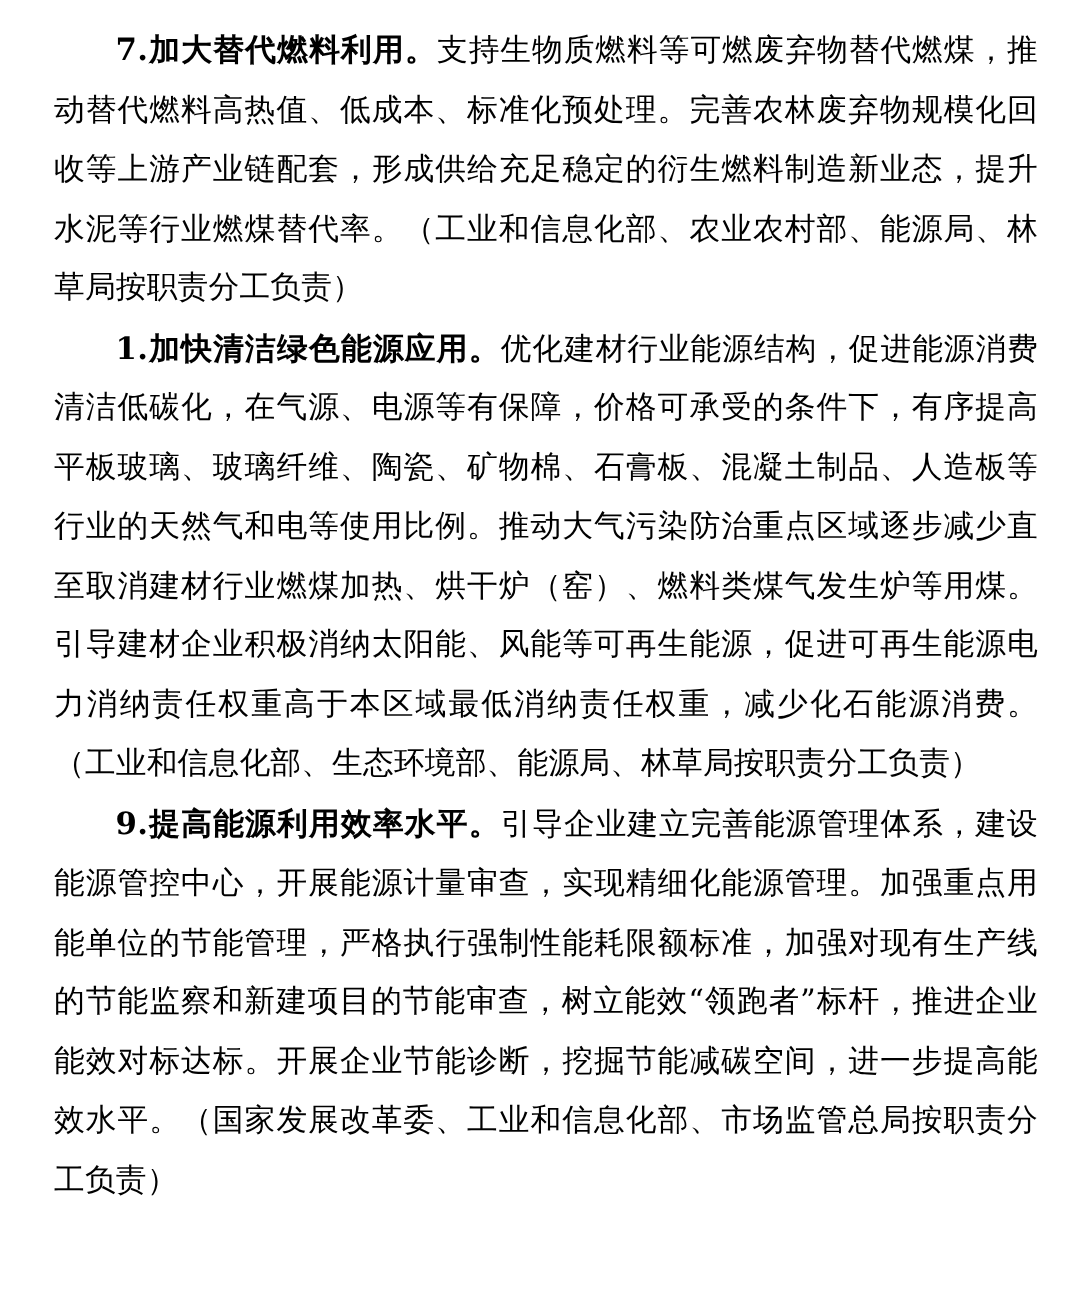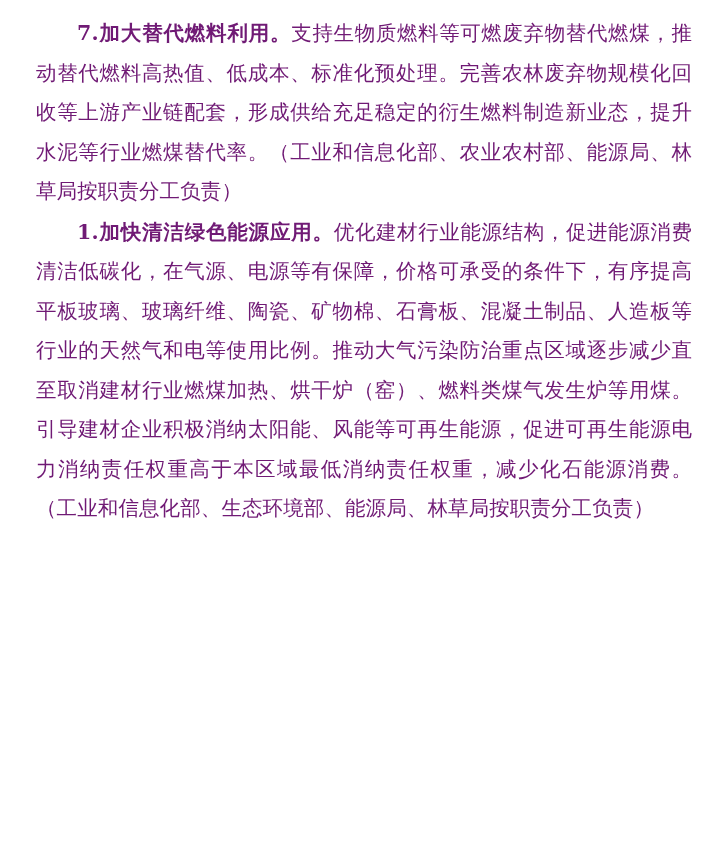--- a/index.html
+++ b/index.html
@@ -21,21 +21,21 @@
     padding: 14px 36px 0 36px;
     background: #ffffff;
   }
   .para {
     font-size: 20.5px;
     line-height: 39.5px;
     text-align: justify;
     text-justify: inter-ideograph;
     margin: 0 0 1px 0;
     letter-spacing: 0.2px;
-    color: #701a75;
+    color: #000000;
   }
   .para .lead {
     font-weight: bold;
     letter-spacing: 0.3px;
   }
   .indent {
     display: inline-block;
     width: 41px;
   }
   .body-text {
@@ -44,14 +44,15 @@
 </style>
 </head>
 <body>
 
 <div class="page">
 
   <p class="para"><span class="indent"></span><span class="lead">7.加大替代燃料利用。</span><span class="body-text">支持生物质燃料等可燃废弃物替代燃煤，推动替代燃料高热值、低成本、标准化预处理。完善农林废弃物规模化回收等上游产业链配套，形成供给充足稳定的衍生燃料制造新业态，提升水泥等行业燃煤替代率。（工业和信息化部、农业农村部、能源局、林草局按职责分工负责）</span></p>
 
   <p class="para"><span class="indent"></span><span class="lead">1.加快清洁绿色能源应用。</span><span class="body-text">优化建材行业能源结构，促进能源消费清洁低碳化，在气源、电源等有保障，价格可承受的条件下，有序提高平板玻璃、玻璃纤维、陶瓷、矿物棉、石膏板、混凝土制品、人造板等行业的天然气和电等使用比例。推动大气污染防治重点区域逐步减少直至取消建材行业燃煤加热、烘干炉（窑）、燃料类煤气发生炉等用煤。引导建材企业积极消纳太阳能、风能等可再生能源，促进可再生能源电力消纳责任权重高于本区域最低消纳责任权重，减少化石能源消费。（工业和信息化部、生态环境部、能源局、林草局按职责分工负责）</span></p>
 
+  <p class="para"><span class="indent"></span><span class="lead">9.提高能源利用效率水平。</span><span class="body-text">引导企业建立完善能源管理体系，建设能源管控中心，开展能源计量审查，实现精细化能源管理。加强重点用能单位的节能管理，严格执行强制性能耗限额标准，加强对现有生产线的节能监察和新建项目的节能审查，树立能效“领跑者”标杆，推进企业能效对标达标。开展企业节能诊断，挖掘节能减碳空间，进一步提高能效水平。（国家发展改革委、工业和信息化部、市场监管总局按职责分工负责）</span></p>
 
 </div>
 
 </body></html>

